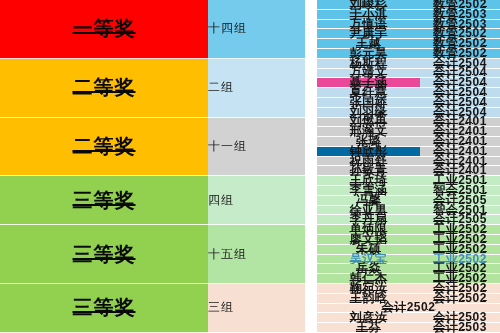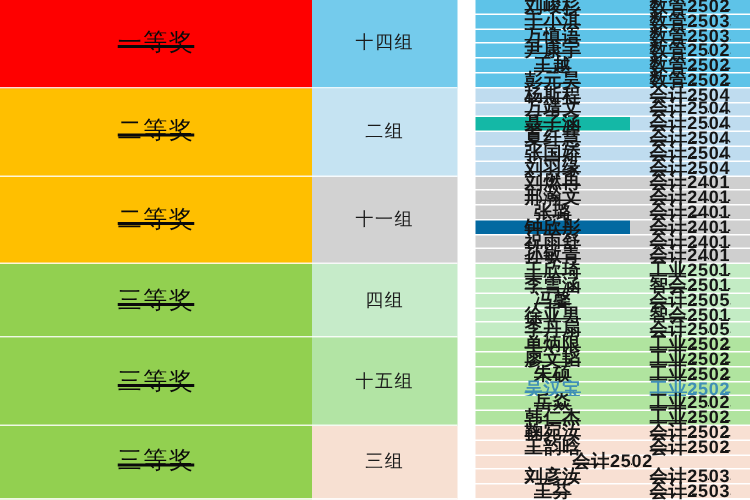--- a/index.html
+++ b/index.html
@@ -2,24 +2,24 @@
 <html><head>
 <meta charset="utf-8">
 <style>
   html,body{margin:0;padding:0;}
   body{width:500px;height:333px;overflow:hidden;background:#fff;
        font-family:"Liberation Sans","DejaVu Sans",sans-serif;}
   #sheet{width:500px;height:333px;display:flex;flex-direction:column;}
   .block{display:flex;flex:0 0 auto;box-sizing:border-box;}
   .award{flex:0 0 208px;display:flex;align-items:center;justify-content:center;
          box-sizing:border-box;border-bottom:1px solid rgba(255,255,255,.85);}
-  .award span{font-size:16px;font-weight:normal;color:#0a0a0a;letter-spacing:1px;
+  .award span{font-size:20px;font-weight:bold;color:#0a0a0a;letter-spacing:1px;
               text-decoration:underline;text-underline-offset:-3px;
               text-decoration-thickness:2px;}
-  .group{flex:0 0 97px;display:flex;align-items:center;justify-content:center;
+  .group{flex:0 0 97px;display:flex;align-items:center;justify-content:flex-start;
          box-sizing:border-box;border-bottom:1px solid rgba(255,255,255,.85);}
   .group span{font-size:12px;color:#1b1b1b;letter-spacing:1px;}
   .rows{flex:1 1 auto;display:flex;flex-direction:column;box-sizing:border-box;padding-left:12px;}
   .row{flex:1 1 0;display:flex;min-height:0;box-sizing:border-box;
        border-bottom:1px solid rgba(255,255,255,.8);}
   .nm{flex:0 0 103px;display:flex;align-items:center;justify-content:center;
       box-sizing:border-box;}
   .cl{flex:1 1 auto;display:flex;align-items:center;justify-content:center;
       box-sizing:border-box;}
   .nm span,.cl span{font-size:12px;font-weight:bold;color:#161616;
@@ -107,21 +107,21 @@
         </div>
         <div class="row">
           <div class="nm" style="background: rgb(191, 220, 239);">
             <span>万靖文</span>
           </div>
           <div class="cl" style="background: rgb(191, 220, 239);">
             <span>会计2504</span>
           </div>
         </div>
         <div class="row">
-          <div class="nm" style="background: #14b8a6;">
+          <div class="nm" style="background: #ec4899;">
             <span>聂子涵</span>
           </div>
           <div class="cl" style="background: rgb(191, 220, 239);">
             <span>会计2504</span>
           </div>
         </div>
         <div class="row">
           <div class="nm" style="background: rgb(191, 220, 239);">
             <span>夏纤慧</span>
           </div>

